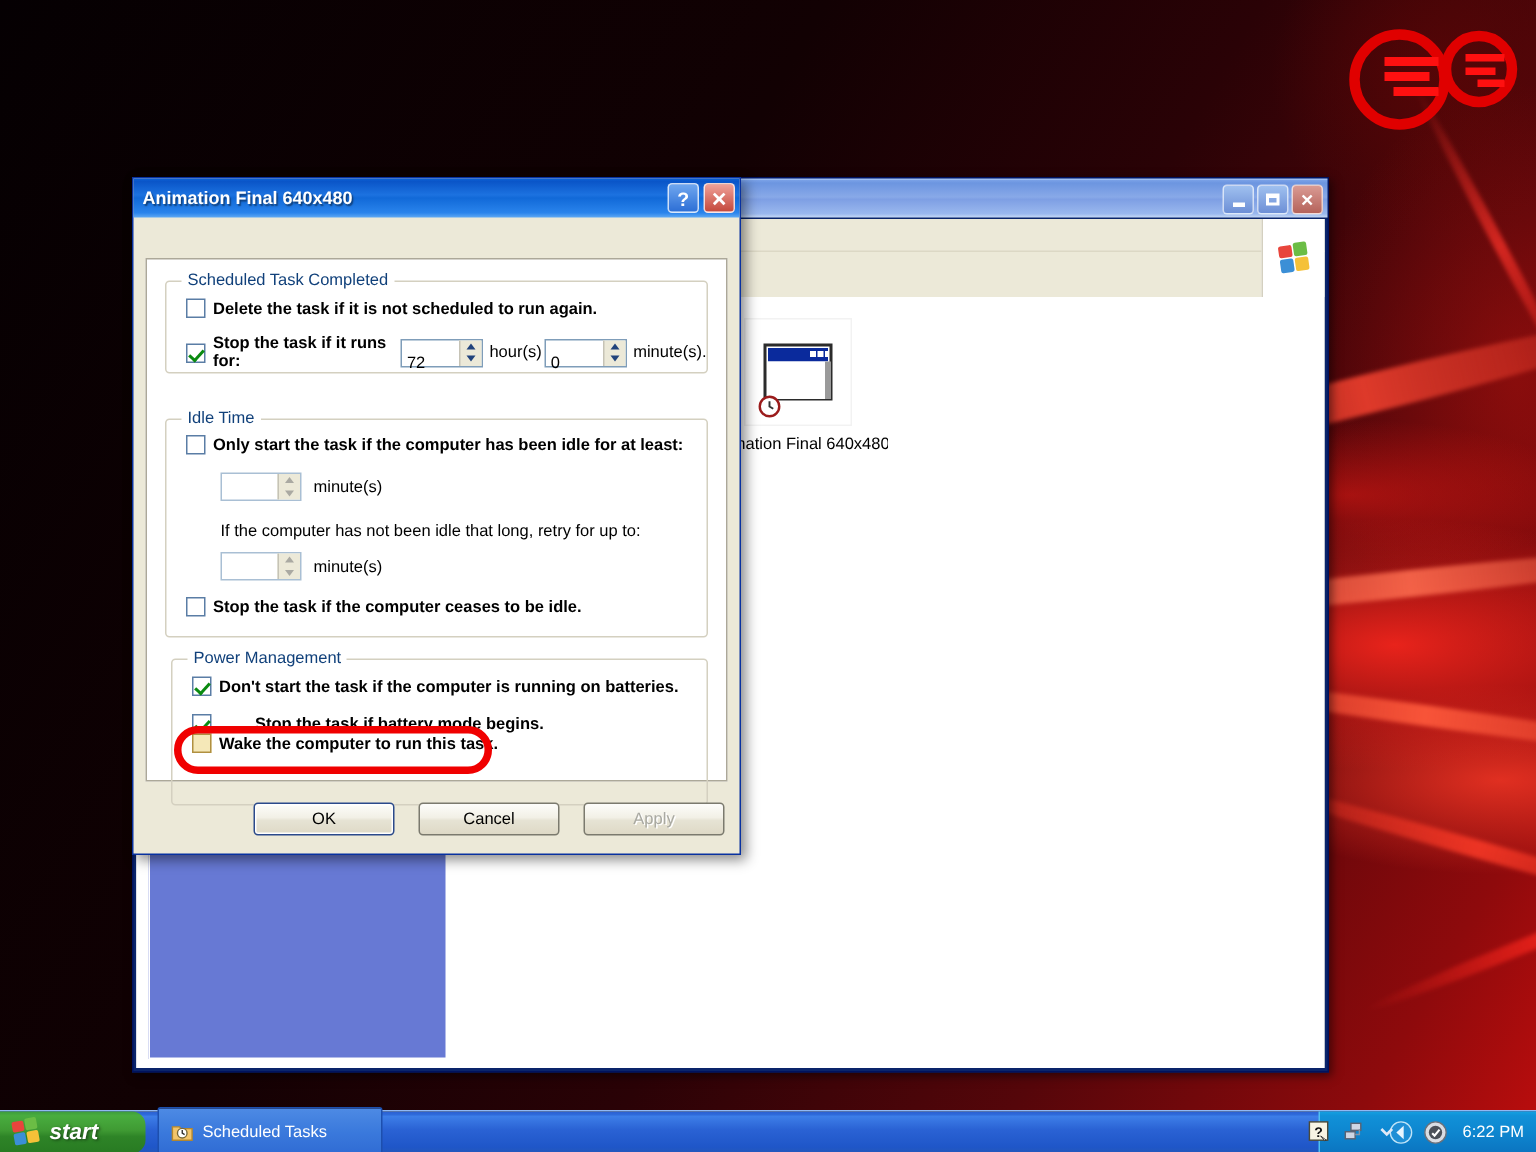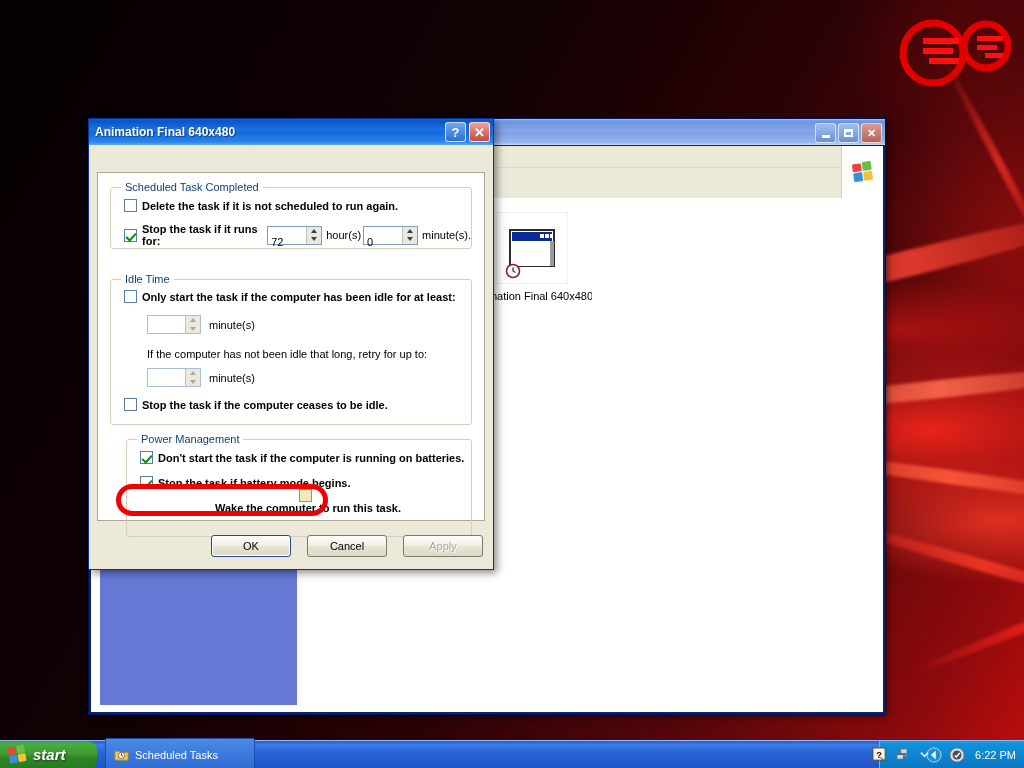--- a/index.html
+++ b/index.html
@@ -131,21 +131,21 @@
   .spin .btns i{ flex:1; display:flex; align-items:center; justify-content:center; }
   .arrow-up{ width:0;height:0;border-left:3px solid transparent;border-right:3px solid transparent;border-bottom:4px solid #21437c; }
   .arrow-dn{ width:0;height:0;border-left:3px solid transparent;border-right:3px solid transparent;border-top:4px solid #21437c; }
   .spin.disabled{ border-color:#a9bfd4; }
   .spin.disabled .arrow-up{ border-bottom-color:#aaa9a2; }
   .spin.disabled .arrow-dn{ border-top-color:#aaa9a2; }
   .hint{ font-size:11px; color:#000; }
 
   #btnrow{ position:absolute; right:10px; bottom:12px; display:flex; gap:16px; }
   .pbtn{
-    width:80px; height:22px; font-size:11px; color:#000;
+    width:94px; height:22px; font-size:11px; color:#000;
     background:linear-gradient(to bottom,#fdfdfa 0%,#f2f0e6 45%,#e6e3d4 55%,#ded9c6 100%);
     border:1px solid #7b7a6e; border-radius:3px;
     display:flex; align-items:center; justify-content:center;
   }
   .pbtn.default{ border:1px solid #2b4a8b; box-shadow:inset 0 0 0 1px #fff; }
   .pbtn.disabled{ color:#a9a9a2; text-shadow:1px 1px 0 #fff; }
 
   #redring{
     position:absolute; left:116px; top:484px; width:212px; height:32px;
     border:5px solid #f00000; border-radius:16px; z-index:9; pointer-events:none;
@@ -379,31 +379,31 @@
               </span>
           </span>
           <span class="hint" style="margin-left:8px;">minute(s)</span>
         </div>
         <div class="row" style="margin:11px 0 0 13px;">
           <span class="cb"></span>
           <span class="cb-label">Stop the task if the computer ceases to be idle.</span>
         </div>
       </div>
 
-      <div class="groupbox" style="left:28px;top:266px;right:12px;height:98px;">
+      <div class="groupbox" style="left:16px;top:266px;right:12px;height:98px;">
         <span class="gb-label">Power Management</span>
         <div class="row" style="margin:11px 0 0 13px;">
           <span class="cb checked"></span>
           <span class="cb-label">Don't start the task if the computer is running on batteries.</span>
         </div>
-        <div class="row" style="margin:12px 0 0 13px;">
+        <div class="row" style="margin:12px 0 0 13px;gap:24px;">
           <span class="cb checked"></span>
           <span class="cb-label">Stop the task if battery mode begins.</span>
         </div>
-        <div class="row" style="margin:0 0 0 13px;flex-direction:column;">
+        <div class="row" style="margin:0 0 0 13px;">
           <span class="cb hover"></span>
           <span class="cb-label">Wake the computer to run this task.</span>
         </div>
       </div>
 
     </div>
 
     <div id="btnrow">
       <div class="pbtn default">OK</div>
       <div class="pbtn">Cancel</div>

